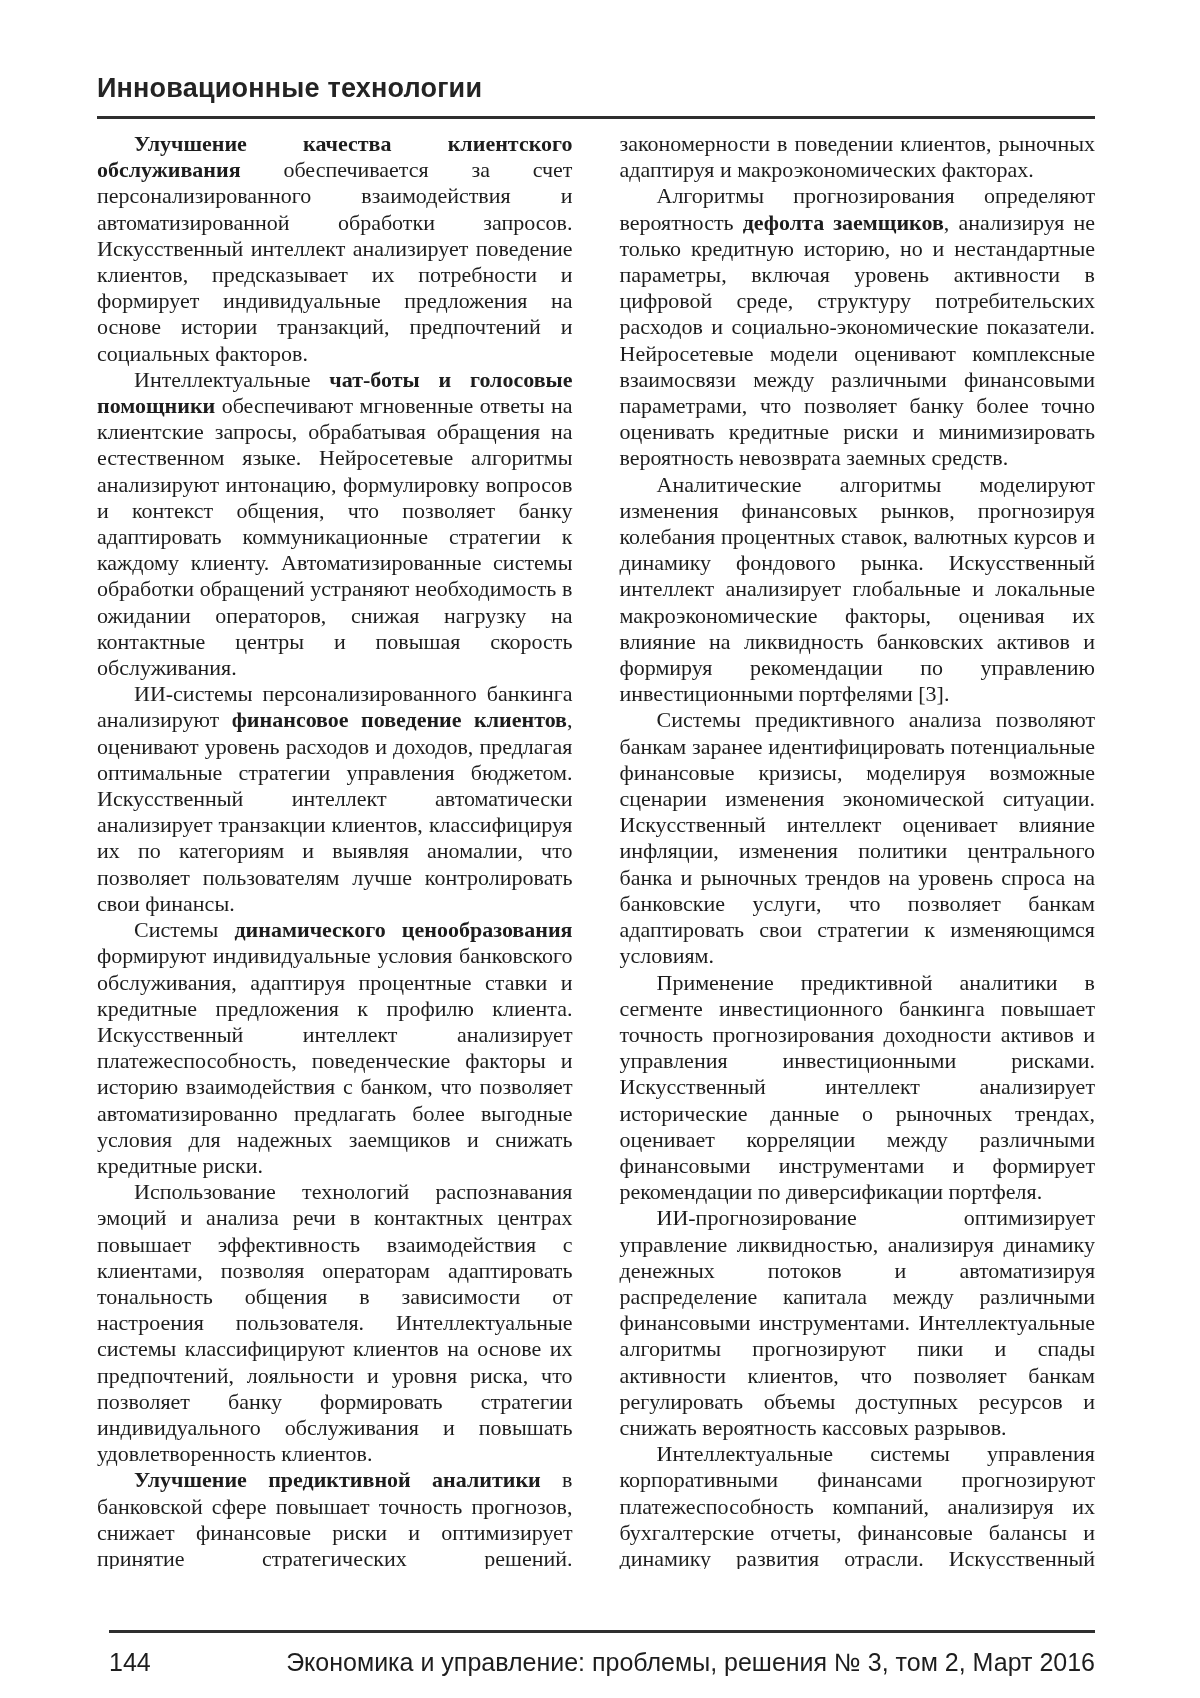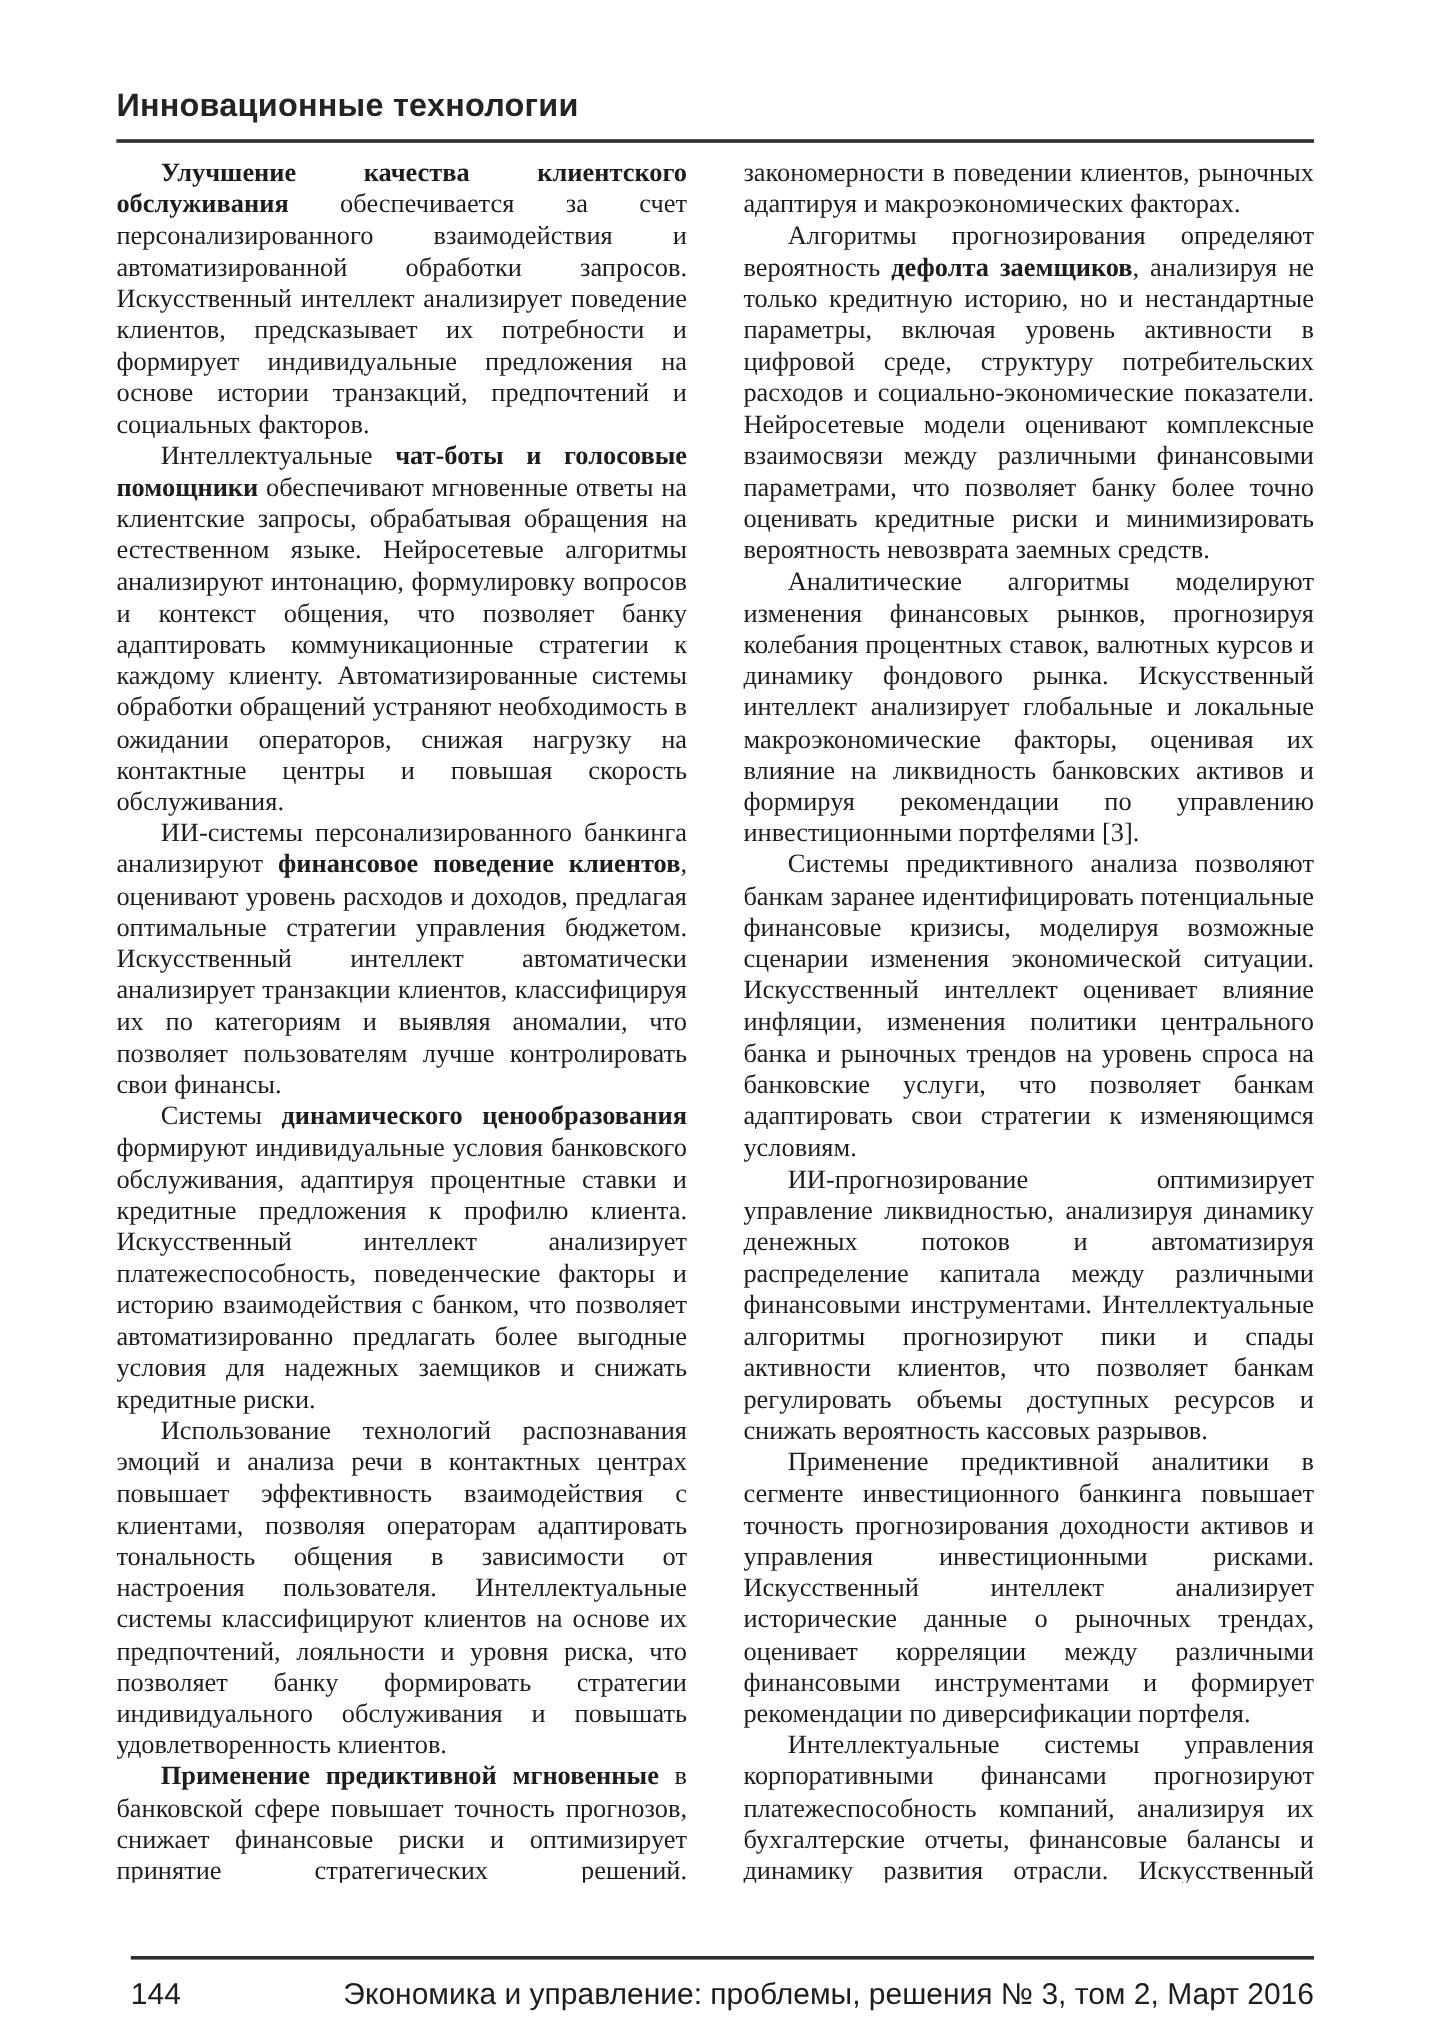--- a/index.html
+++ b/index.html
@@ -97,29 +97,29 @@
     <div class="header-rule"></div>
   </div>
 
   <div class="columns">
     <div class="col" id="col-left">
         <p class="para"><b>Улучшение качества клиентского обслуживания</b><span> обеспечивается за счет персонализированного взаимодействия и автоматизированной обработки запросов. Искусственный интеллект анализирует поведение клиентов, предсказывает их потребности и формирует индивидуальные предложения на основе истории транзакций, предпочтений и социальных факторов.</span></p>
         <p class="para"><span>Интеллектуальные </span><b>чат-боты и голосовые помощники</b><span> обеспечивают мгновенные ответы на клиентские запросы, обрабатывая обращения на естественном языке. Нейросетевые алгоритмы анализируют интонацию, формулировку вопросов и контекст общения, что позволяет банку адаптировать коммуникационные стратегии к каждому клиенту. Автоматизированные системы обработки обращений устраняют необходимость в ожидании операторов, снижая нагрузку на контактные центры и повышая скорость обслуживания.</span></p>
         <p class="para"><span>ИИ-системы персонализированного банкинга анализируют </span><b>финансовое поведение клиентов</b><span>, оценивают уровень расходов и доходов, предлагая оптимальные стратегии управления бюджетом. Искусственный интеллект автоматически анализирует транзакции клиентов, классифицируя их по категориям и выявляя аномалии, что позволяет пользователям лучше контролировать свои финансы.</span></p>
         <p class="para"><span>Системы </span><b>динамического ценообразования</b><span> формируют индивидуальные условия банковского обслуживания, адаптируя процентные ставки и кредитные предложения к профилю клиента. Искусственный интеллект анализирует платежеспособность, поведенческие факторы и историю взаимодействия с банком, что позволяет автоматизированно предлагать более выгодные условия для надежных заемщиков и снижать кредитные риски.</span></p>
         <p class="para"><span>Использование технологий распознавания эмоций и анализа речи в контактных центрах повышает эффективность взаимодействия с клиентами, позволяя операторам адаптировать тональность общения в зависимости от настроения пользователя. Интеллектуальные системы классифицируют клиентов на основе их предпочтений, лояльности и уровня риска, что позволяет банку формировать стратегии индивидуального обслуживания и повышать удовлетворенность клиентов.</span></p>
-        <p class="para"><b>Применение предиктивной мгновенные</b><span> в банковской сфере повышает точность прогнозов, снижает финансовые риски и оптимизирует принятие стратегических решений. Искусственный интеллект анализирует </span></p>
+        <p class="para"><b>Улучшение предиктивной аналитики</b><span> в банковской сфере повышает точность прогнозов, снижает финансовые риски и оптимизирует принятие стратегических решений. Искусственный интеллект анализирует </span></p>
       </div>
     <div class="col" id="col-right">
         <p class="para no-indent"><span>закономерности в поведении клиентов, рыночных адаптируя и макроэкономических факторах.</span></p>
         <p class="para"><span>Алгоритмы прогнозирования определяют вероятность </span><b>дефолта заемщиков</b><span>, анализируя не только кредитную историю, но и нестандартные параметры, включая уровень активности в цифровой среде, структуру потребительских расходов и социально-экономические показатели. Нейросетевые модели оценивают комплексные взаимосвязи между различными финансовыми параметрами, что позволяет банку более точно оценивать кредитные риски и минимизировать вероятность невозврата заемных средств.</span></p>
         <p class="para"><span>Аналитические алгоритмы моделируют изменения финансовых рынков, прогнозируя колебания процентных ставок, валютных курсов и динамику фондового рынка. Искусственный интеллект анализирует глобальные и локальные макроэкономические факторы, оценивая их влияние на ликвидность банковских активов и формируя рекомендации по управлению инвестиционными портфелями [3].</span></p>
         <p class="para"><span>Системы предиктивного анализа позволяют банкам заранее идентифицировать потенциальные финансовые кризисы, моделируя возможные сценарии изменения экономической ситуации. Искусственный интеллект оценивает влияние инфляции, изменения политики центрального банка и рыночных трендов на уровень спроса на банковские услуги, что позволяет банкам адаптировать свои стратегии к изменяющимся условиям.</span></p>
+        <p class="para"><span>Применение предиктивной аналитики в сегменте инвестиционного банкинга повышает точность прогнозирования доходности активов и управления инвестиционными рисками. Искусственный интеллект анализирует исторические данные о рыночных трендах, оценивает корреляции между различными финансовыми инструментами и формирует рекомендации по диверсификации портфеля.</span></p>
         <p class="para"><span>ИИ-прогнозирование оптимизирует управление ликвидностью, анализируя динамику денежных потоков и автоматизируя распределение капитала между различными финансовыми инструментами. Интеллектуальные алгоритмы прогнозируют пики и спады активности клиентов, что позволяет банкам регулировать объемы доступных ресурсов и снижать вероятность кассовых разрывов.</span></p>
-        <p class="para"><span>Применение предиктивной аналитики в сегменте инвестиционного банкинга повышает точность прогнозирования доходности активов и управления инвестиционными рисками. Искусственный интеллект анализирует исторические данные о рыночных трендах, оценивает корреляции между различными финансовыми инструментами и формирует рекомендации по диверсификации портфеля.</span></p>
         <p class="para"><span>Интеллектуальные системы управления корпоративными финансами прогнозируют платежеспособность компаний, анализируя их бухгалтерские отчеты, финансовые балансы и динамику развития отрасли. Искусственный интеллект выявляет признаки нестабильности в деятельности предприятий,</span></p>
       </div>
   </div>
 
   <div class="footer">
     <div class="footer-rule"></div>
     <div class="footer-row">
       <span>144</span>
       <span>Экономика и управление: проблемы, решения № 3, том 2, Март 2016</span>
     </div>

